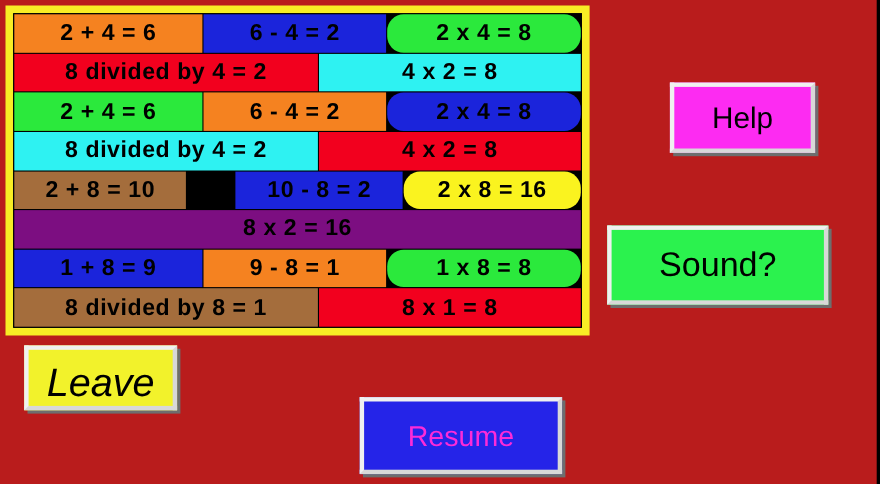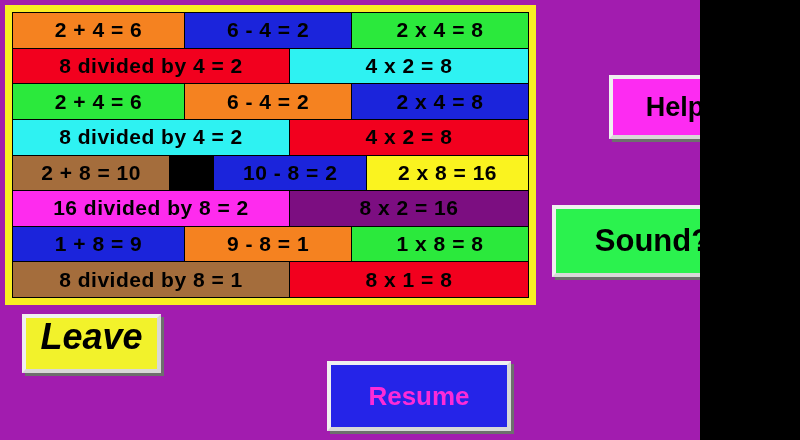--- a/index.html
+++ b/index.html
@@ -2,23 +2,23 @@
 <html><head>
 <meta charset="utf-8">
 <style>
   html, body {
     margin: 0;
     padding: 0;
     background: #000;
   }
   .stage {
     position: relative;
-    width: 700px;
+    width: 797px;
     height: 440px;
-    background: #a21caf;
+    background: #b91c1c;
     overflow: hidden;
     font-family: "Liberation Sans", sans-serif;
   }
   
   .board {
     position: absolute;
     left: 5px;
     top: 5px;
     width: 531px;
     height: 300px;
@@ -46,38 +46,38 @@
     align-items: center;
     justify-content: center;
     font-size: 21px;
     font-weight: bold;
     color: #000;
     white-space: nowrap;
     letter-spacing: 0.5px;
   }
   .wA { flex: 172; }
   .wB { flex: 167; }
-  .wC { flex: 177; }
+  .wC { flex: 177; border-radius: 15px; }
   .wD { flex: 277; }
   .wE { flex: 239; }
   
   .btn {
     position: absolute;
     box-sizing: border-box;
     border: 4px solid #F0F0F0;
     border-right-color: #D8D8D8;
     border-bottom-color: #D8D8D8;
     box-shadow: 3px 3px 0 #6e6e6e;
     display: flex;
     align-items: center;
     justify-content: center;
     font-family: "Liberation Sans", sans-serif;
-    font-weight: bold;
+    font-weight: normal;
     color: #000;
-    padding: 11px;
+    padding: 0;
     cursor: pointer;
   }
   #btn-help   { left: 609px; top: 75px;  width: 132px; height: 64px; font-size: 27px; }
   #btn-sound  { left: 552px; top: 205px; width: 201px; height: 72px; font-size: 31px; }
   #btn-leave  { left: 22px;  top: 314px; width: 139px; height: 59px; font-size: 36px; font-style: italic; align-items: flex-end; }
   #btn-resume { left: 327px; top: 361px; width: 184px; height: 70px; font-size: 26px; }
   .btn span { pointer-events: none; }
 </style>
 </head>
 <body>
@@ -109,21 +109,20 @@
         <div class="cell wE" style="background: rgb(242, 0, 30);">4 x 2 = 8</div>
       </div>
 
       <div class="row">
         <div class="cell wA" style="background: rgb(164, 109, 60);">2 + 8 = 10</div>
         <div class="cell wB" style="background: rgb(27, 36, 219); margin-left: 44px;">10 - 8 = 2</div>
         <div class="cell wC" style="background: rgb(250, 243, 31);">2 x 8 = 16</div>
       </div>
 
       <div class="row">
-        <div class="cell wD" style="background: rgb(254, 43, 238);">16 divided by 8 = 2</div>
         <div class="cell wE" style="background: rgb(124, 14, 129);">8 x 2 = 16</div>
       </div>
 
       <div class="row">
         <div class="cell wA" style="background: rgb(27, 36, 219);">1 + 8 = 9</div>
         <div class="cell wB" style="background: rgb(245, 130, 32);">9 - 8 = 1</div>
         <div class="cell wC" style="background: rgb(43, 233, 60);">1 x 8 = 8</div>
       </div>
 
       <div class="row">

